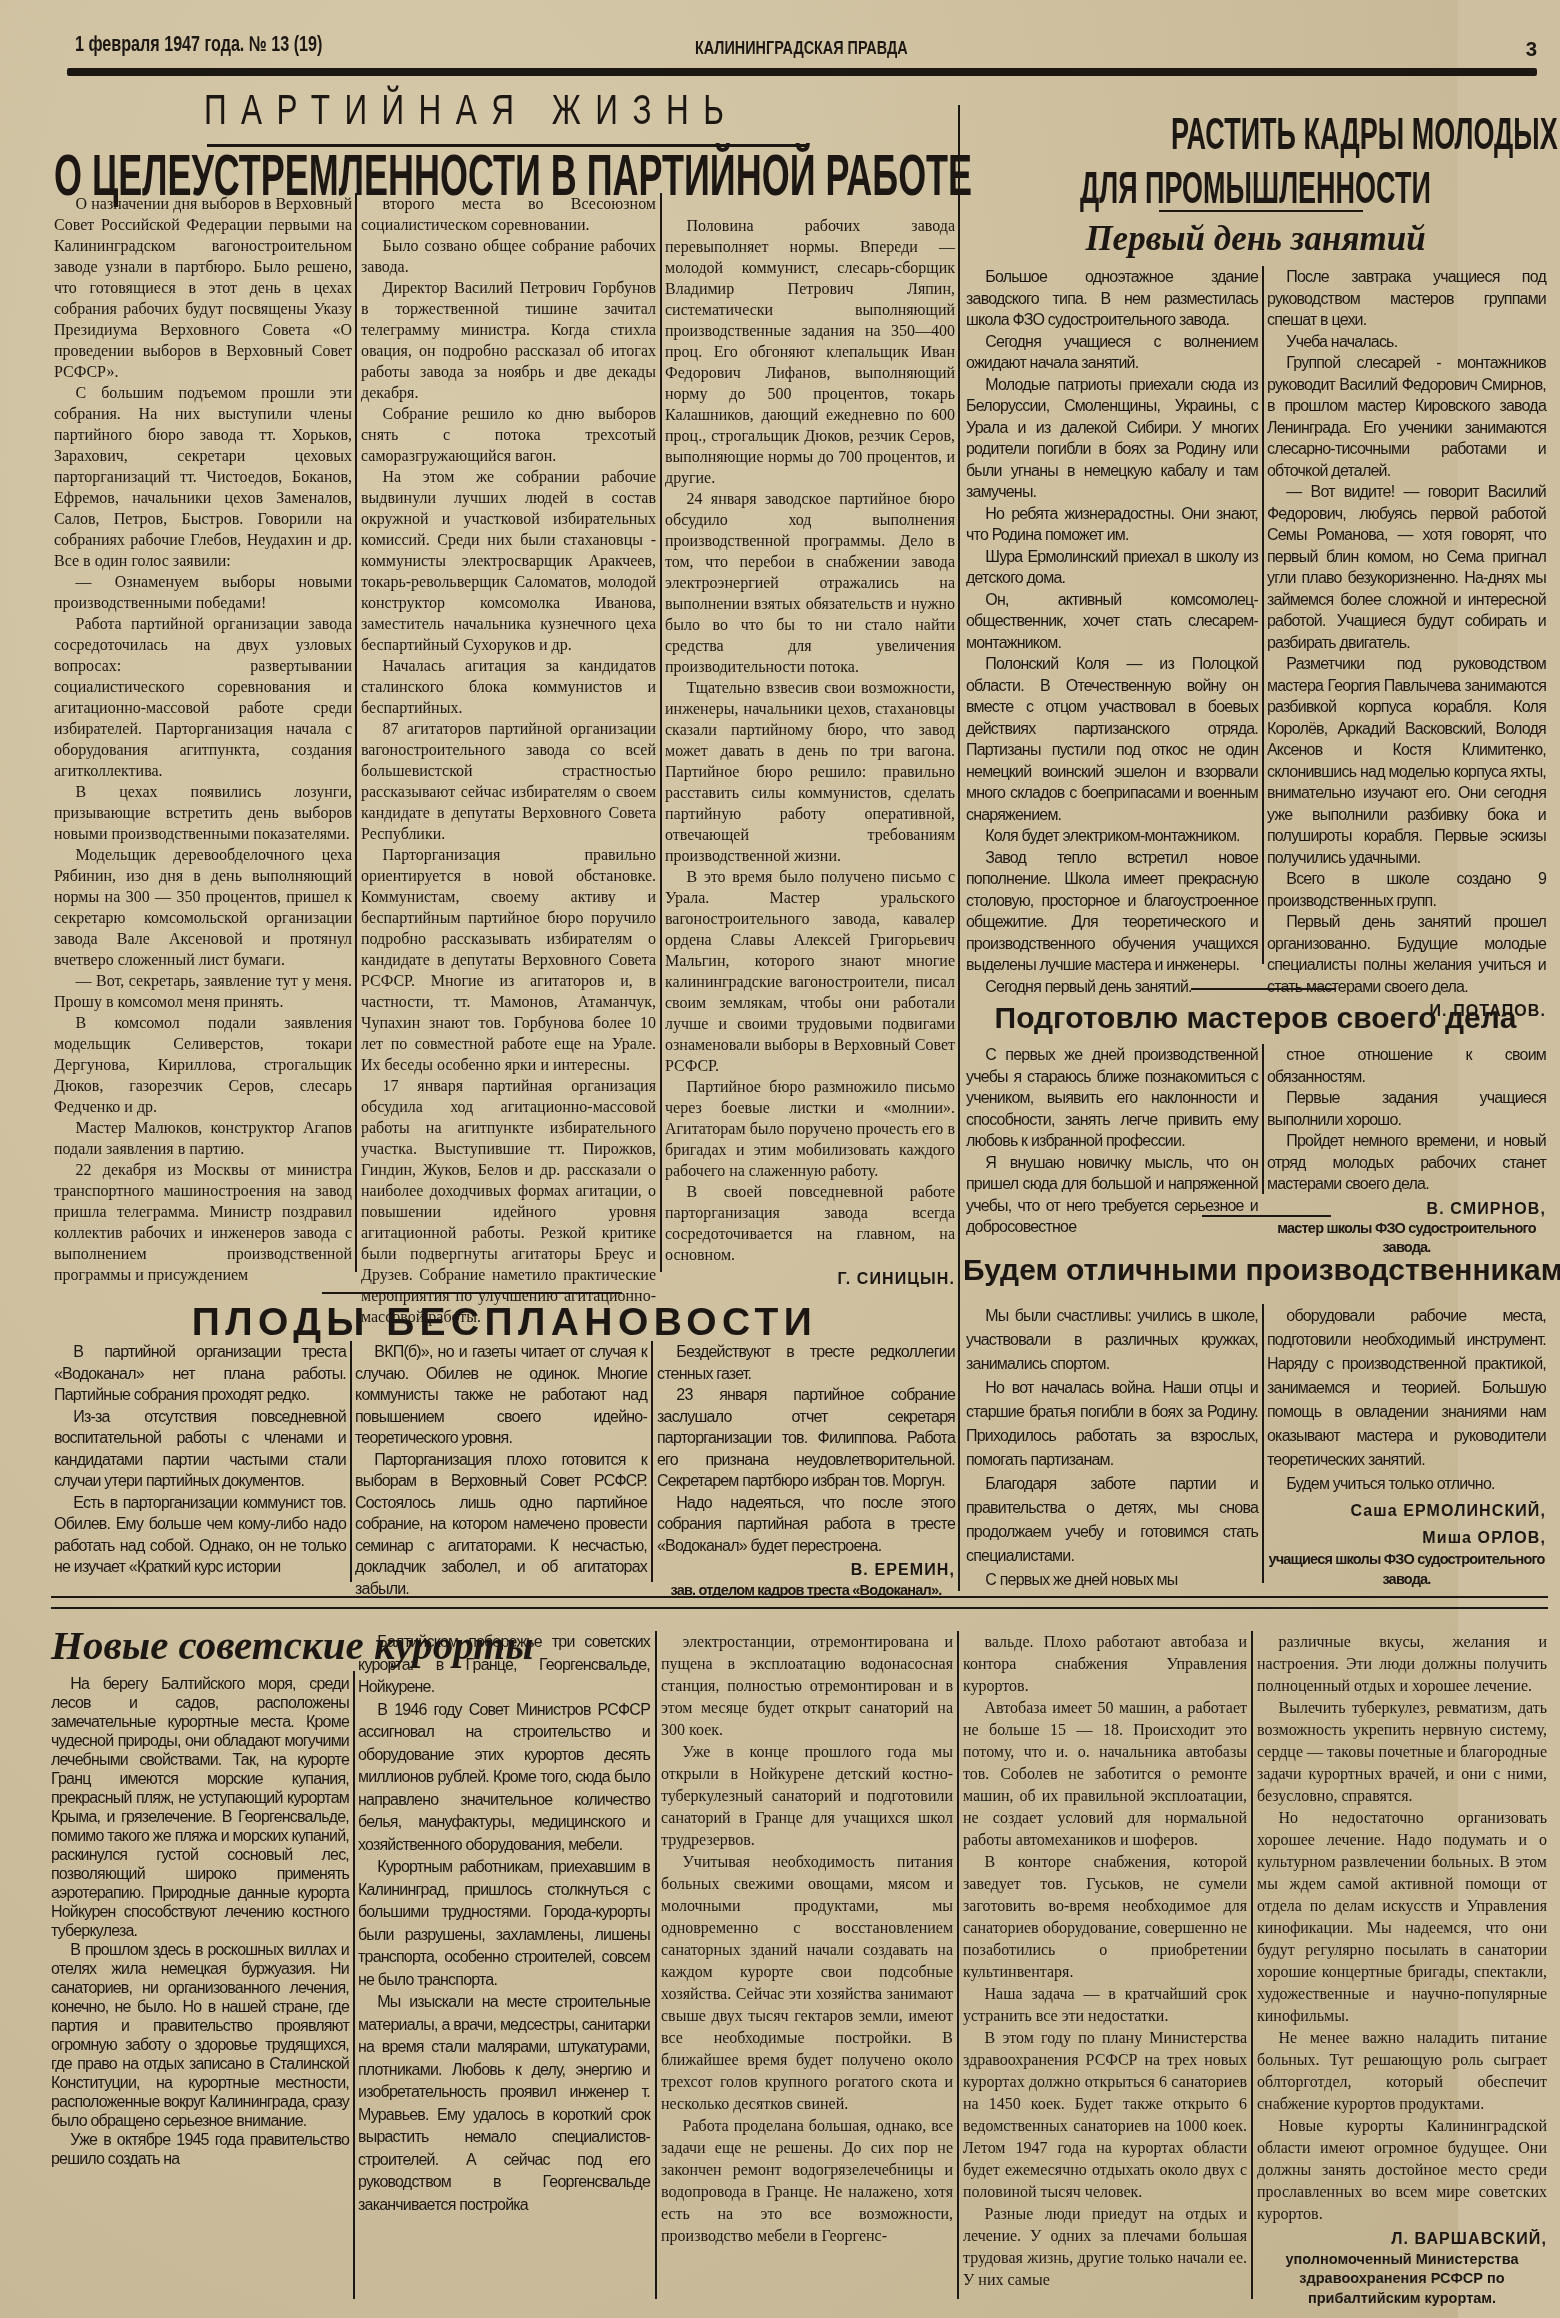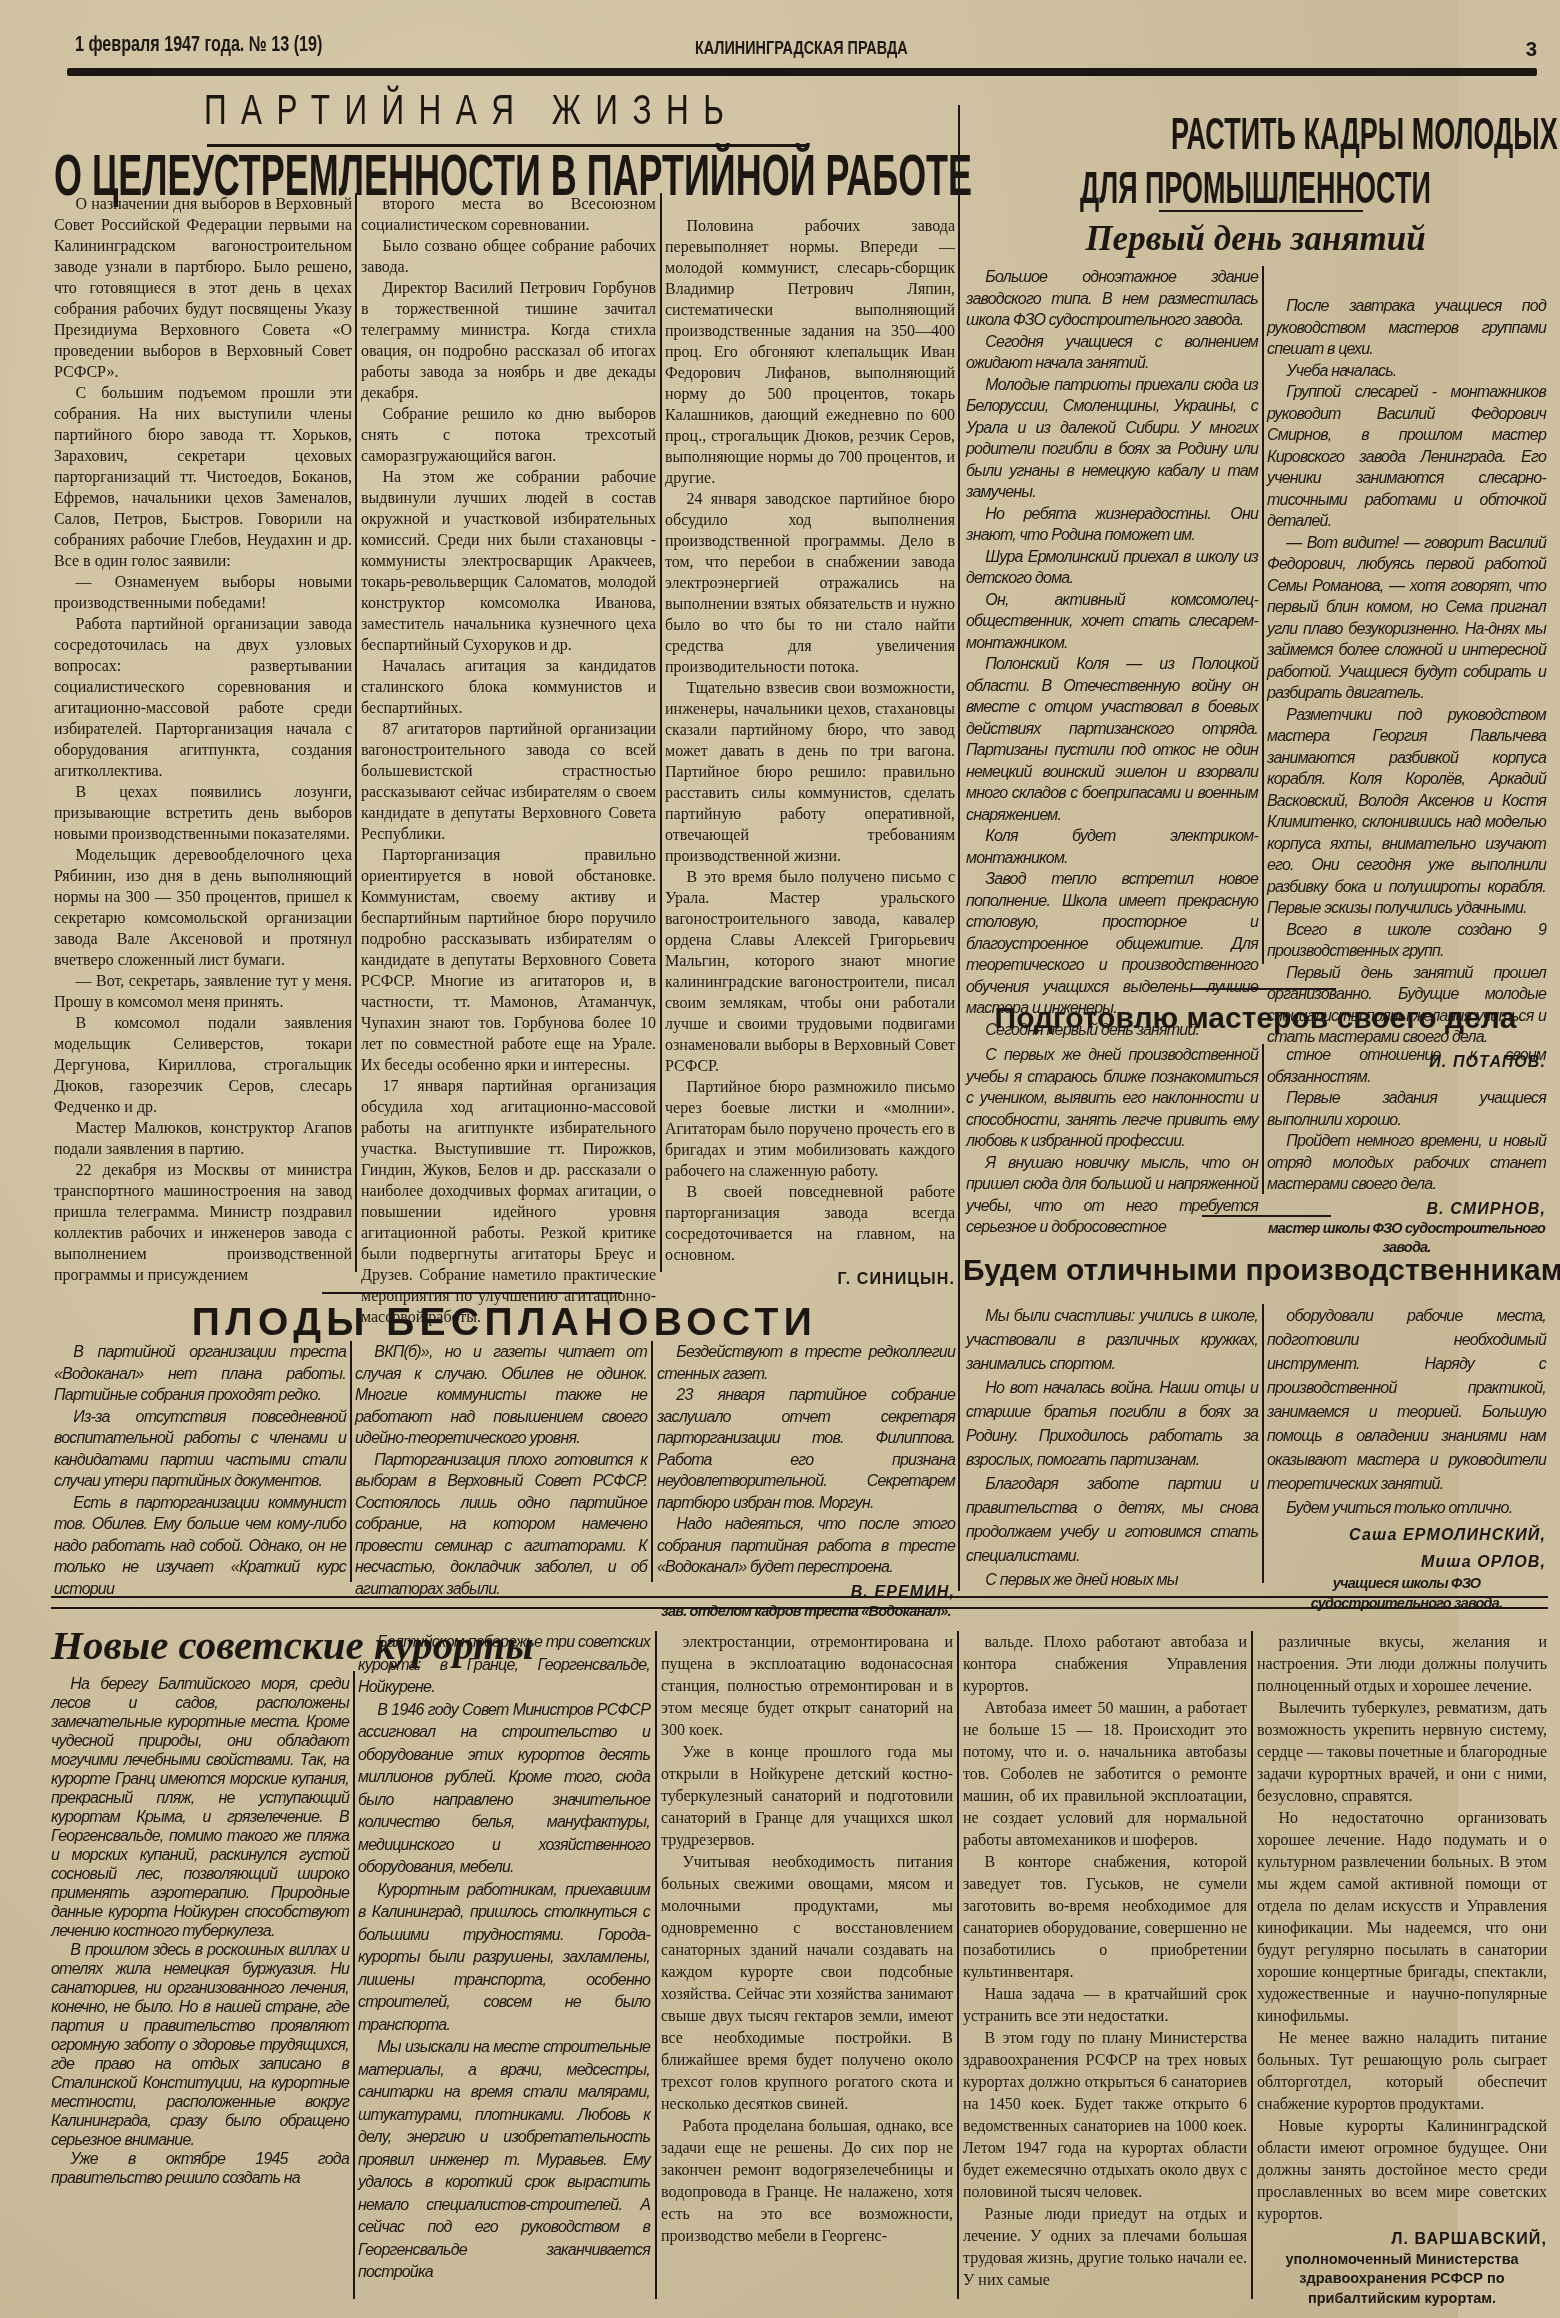--- a/index.html
+++ b/index.html
@@ -24,21 +24,21 @@
 
   .h-right { position:absolute; left:963px; top:107px; width:585px; text-align:center; font-family:"Liberation Sans",sans-serif; font-weight:bold; font-size:45px; line-height:54px; }
   .h-right span { display:inline-block; transform:scaleX(0.6); white-space:nowrap; }
 
   .vrule { position:absolute; width:2.1px; background:#1c1712; }
   .hrule { position:absolute; height:2.1px; background:#1c1712; }
 
   .col { position:absolute; font-size:16px; line-height:21px; text-align:justify; hyphens:auto; }
   .col p { margin:0; text-indent:21.5px; }
   .cond { font-family:"Liberation Sans",sans-serif; font-size:16px; line-height:21.5px; letter-spacing:-0.8px; }
-  .cond p { text-indent:19.3px;font-style:italic; }
+  .cond p { text-indent:19.3px; }
   .sig { text-align:right; font-family:"Liberation Sans",sans-serif; font-weight:bold; font-size:16px; margin-top:3.2px !important; text-indent:0 !important; letter-spacing:1.1px; }
   .sigsub { text-align:center; font-family:"Liberation Sans",sans-serif; font-weight:bold; font-size:14.5px; text-indent:0 !important; line-height:19.3px; }
 
   .h-sub { position:absolute; font-family:"Liberation Sans",sans-serif; font-weight:bold; text-align:center; white-space:nowrap; }
   .h-italic { font-style:italic; font-family:"Liberation Serif",serif; font-weight:bold; }
 
   .double-rule { position:absolute; left:51px; width:1497px; height:8.6px; border-top:2.7px solid #1c1712; border-bottom:2.7px solid #1c1712; }
 </style>
 </head>
 <body>
@@ -106,21 +106,21 @@
       <p>Молодые патриоты приехали сюда из Белоруссии, Смоленщины, Украины, с Урала и из далекой Сибири. У многих родители погибли в боях за Родину или были угнаны в немецкую кабалу и там замучены.</p>
       <p>Но ребята жизнерадостны. Они знают, что Родина поможет им.</p>
       <p>Шура Ермолинский приехал в школу из детского дома.</p>
       <p>Он, активный комсомолец-общественник, хочет стать слесарем-монтажником.</p>
       <p>Полонский Коля — из Полоцкой области. В Отечественную войну он вместе с отцом участвовал в боевых действиях партизанского отряда. Партизаны пустили под откос не один немецкий воинский эшелон и взорвали много складов с боеприпасами и военным снаряжением.</p>
       <p>Коля будет электриком-монтажником.</p>
       <p>Завод тепло встретил новое пополнение. Школа имеет прекрасную столовую, просторное и благоустроенное общежитие. Для теоретического и производственного обучения учащихся выделены лучшие мастера и инженеры.</p>
       <p>Сегодня первый день занятий.</p>
     </div>
   <div class="vrule" style="left:1262px; top:266px; height:698px; width:1.6px;"></div>
-  <div class="col cond" style="left:1267px; top:266px; width:279px;margin-top:29px;">
+  <div class="col cond" style="left:1267px; top:266px; width:279px;">
       <p>После завтрака учащиеся под руководством мастеров группами спешат в цехи.</p>
       <p>Учеба началась.</p>
       <p>Группой слесарей - монтажников руководит Василий Федорович Смирнов, в прошлом мастер Кировского завода Ленинграда. Его ученики занимаются слесарно-тисочными работами и обточкой деталей.</p>
       <p>— Вот видите! — говорит Василий Федорович, любуясь первой работой Семы Романова, — хотя говорят, что первый блин комом, но Сема пригнал угли плаво безукоризненно. На-днях мы займемся более сложной и интересной работой. Учащиеся будут собирать и разбирать двигатель.</p>
       <p>Разметчики под руководством мастера Георгия Павлычева занимаются разбивкой корпуса корабля. Коля Королёв, Аркадий Васковский, Володя Аксенов и Костя Климитенко, склонившись над моделью корпуса яхты, внимательно изучают его. Они сегодня уже выполнили разбивку бока и полушироты корабля. Первые эскизы получились удачными.</p>
       <p>Всего в школе создано 9 производственных групп.</p>
       <p>Первый день занятий прошел организованно. Будущие молодые специалисты полны желания учиться и стать мастерами своего дела.</p>
       <p class="sig">И. ПОТАПОВ.</p>
     </div>
 

